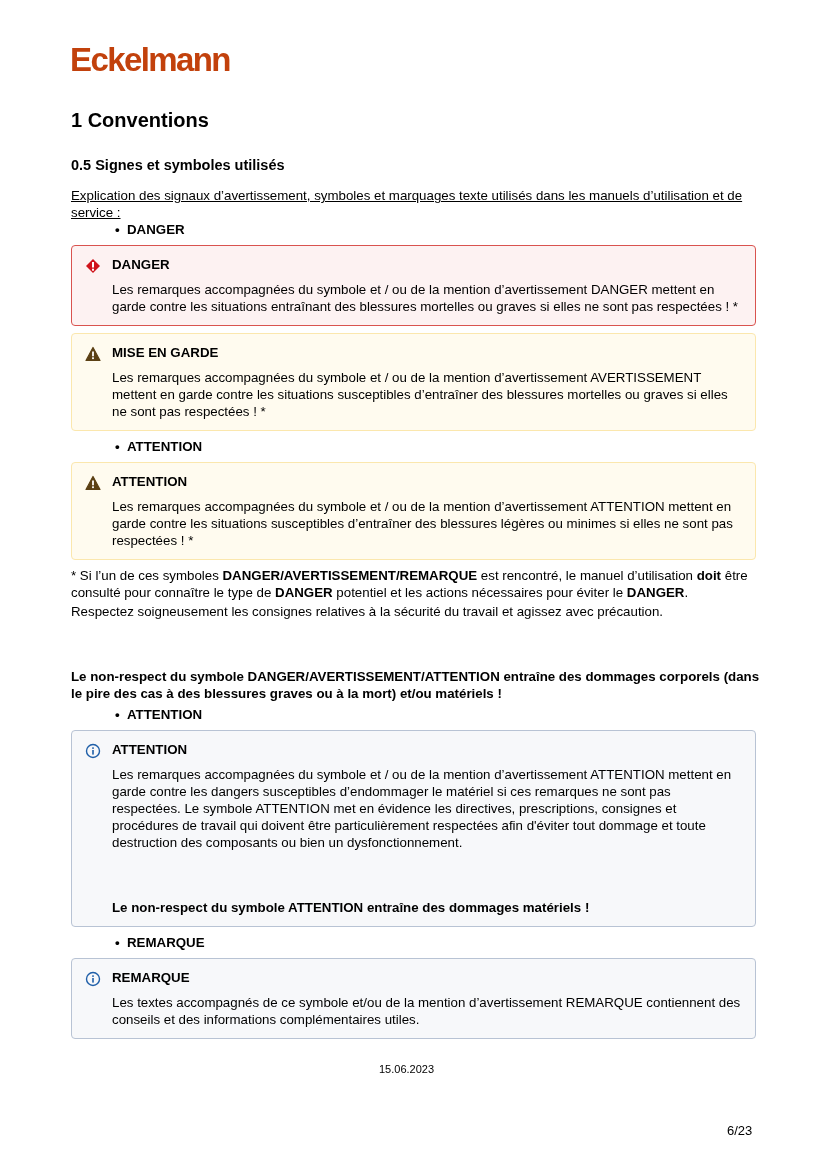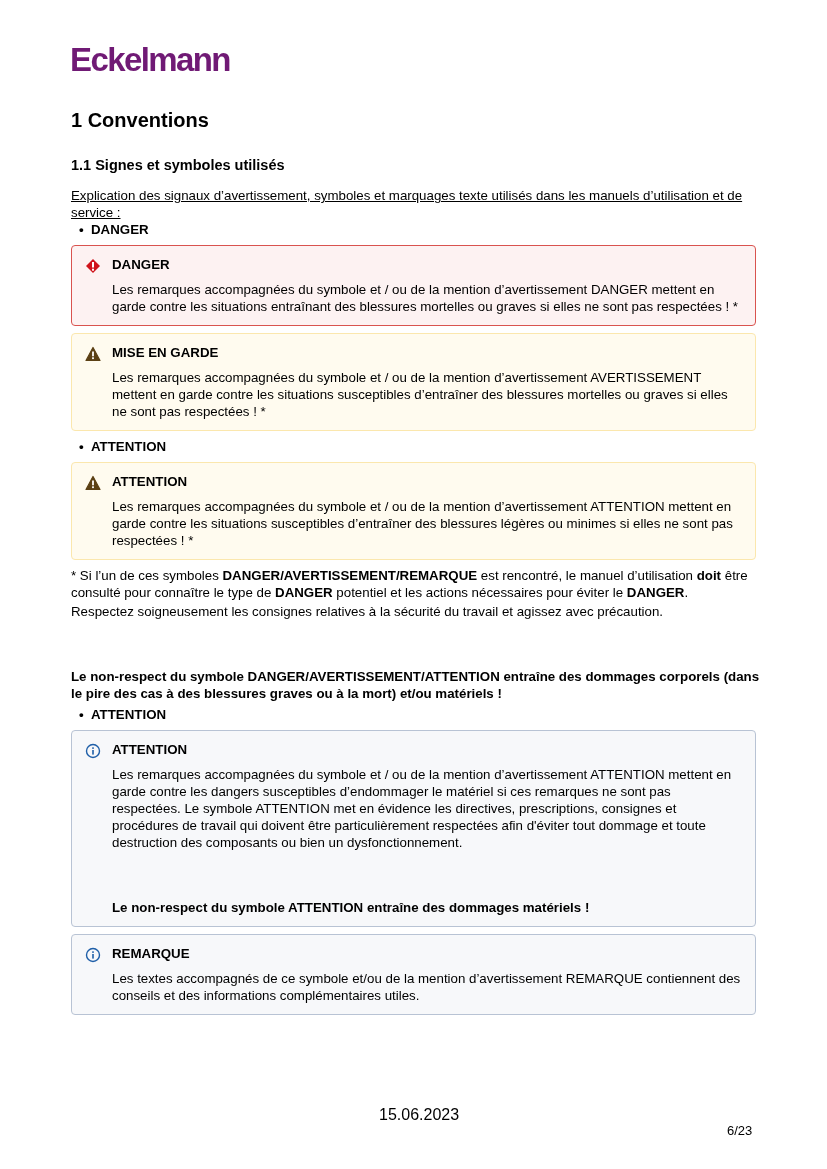--- a/index.html
+++ b/index.html
@@ -8,65 +8,65 @@
       position: relative;
       font-family: "Liberation Sans", sans-serif;
       color: #000;
       font-size: 13.3px;
       line-height: 17px;
     }
     .logo {
       position: absolute; left: 70px; top: 42px;
       font-family: "Liberation Sans", sans-serif;
       font-weight: bold; font-size: 33px; line-height: 36px;
-      color: #701a75; letter-spacing: -1.6px;
+      color: #c2410c; letter-spacing: -1.6px;
     }
     .h1 {
       position: absolute; left: 71px; top: 111px;
       font-weight: bold; font-size: 20px; line-height: 18px;
     }
     .h2 {
       position: absolute; left: 71px; top: 156px;
       font-weight: bold; font-size: 14.5px; line-height: 18px;
     }
     .content {
       position: absolute; left: 71px; top: 187px; width: 690px;
     }
     .intro { margin-bottom: 0; text-decoration: underline; }
     .bullet {
-      font-weight: bold; padding-left: 8px; margin-bottom: 7px;
+      font-weight: bold; padding-left: 8px; margin-bottom: 7px; margin-left: 36px;
     }
     .bullet .dot { display: inline-block; width: 12px; }
     .box {
       border-radius: 4px; padding: 10px 12px 10px 40px;
       position: relative; margin-bottom: 7px; width: 685px;
     }
     .box.danger { background: #fdf2f2; border: 1px solid #d9534f; }
     .box.warn { background: #fffbef; border: 1px solid #fbe7ad; }
     .box.info { background: #f7f8fa; border: 1px solid #b8c3d4; }
     .box .icon {
       position: absolute; left: 13px; top: 12px; width: 16px; height: 16px;
     }
     .box .title { font-weight: bold; margin-bottom: 8px; }
     .note { margin-bottom: 2px; }
     .note b { font-weight: bold; }
     .bold-line { font-weight: bold; margin-top: 48px; }
     .footer-date {
-      position: absolute; left: 379px; top: 1106px; font-size: 16px;
+      position: absolute; left: 379px; top: 1061px; font-size: 11px;
     }
     .footer-page {
       position: absolute; left: 727px; top: 1122px; font-size: 13px;
     }
   </style>
 </head>
 <body>
 
 <div class="logo">Eckelmann</div>
 <div class="h1">1 Conventions</div>
-<div class="h2">1.1  Signes et symboles utilisés</div>
+<div class="h2">0.5  Signes et symboles utilisés</div>
 
 <div class="content">
   <p class="intro">Explication des signaux d’avertissement, symboles et marquages texte utilisés dans les manuels d’utilisation et de service :</p>
 
   <div class="bullet"><span class="dot">•</span><span>DANGER</span></div>
   <div class="box danger">
     <svg class="icon" viewBox="0 0 16 16">
       <path d="M8 1 L15 8 L8 15 L1 8 Z" fill="#d0131b"></path>
       <rect x="7" y="4" width="2" height="5.5" fill="#fff"></rect>
       <rect x="7" y="10.7" width="2" height="2" fill="#fff"></rect>
@@ -105,20 +105,21 @@
     <svg class="icon" viewBox="0 0 16 16">
       <circle cx="8" cy="8" r="6.5" fill="none" stroke="#1f5fa8" stroke-width="1.4"></circle>
       <rect x="7.2" y="7" width="1.6" height="4.6" fill="#1f5fa8"></rect>
       <rect x="7.2" y="4.3" width="1.6" height="1.6" fill="#1f5fa8"></rect>
     </svg>
     <div class="title">ATTENTION</div>
     <div class="text">Les remarques accompagnées du symbole et / ou de la mention d’avertissement ATTENTION mettent en garde contre les dangers susceptibles d’endommager le matériel si ces remarques ne sont pas respectées. Le symbole ATTENTION met en évidence les directives, prescriptions, consignes et procédures de travail qui doivent être particulièrement respectées afin d'éviter tout dommage et toute destruction des composants ou bien un dysfonctionnement.</div>
     <div class="bold-line">Le non-respect du symbole ATTENTION entraîne des dommages matériels !</div>
   </div>
 
+  <div class="bullet"><span class="dot">•</span><span>REMARQUE</span></div>
   <div class="box info">
     <svg class="icon" viewBox="0 0 16 16">
       <circle cx="8" cy="8" r="6.5" fill="none" stroke="#1f5fa8" stroke-width="1.4"></circle>
       <rect x="7.2" y="7" width="1.6" height="4.6" fill="#1f5fa8"></rect>
       <rect x="7.2" y="4.3" width="1.6" height="1.6" fill="#1f5fa8"></rect>
     </svg>
     <div class="title">REMARQUE</div>
     <div class="text">Les textes accompagnés de ce symbole et/ou de la mention d’avertissement REMARQUE contiennent des conseils et des informations complémentaires utiles.</div>
   </div>
 </div>

